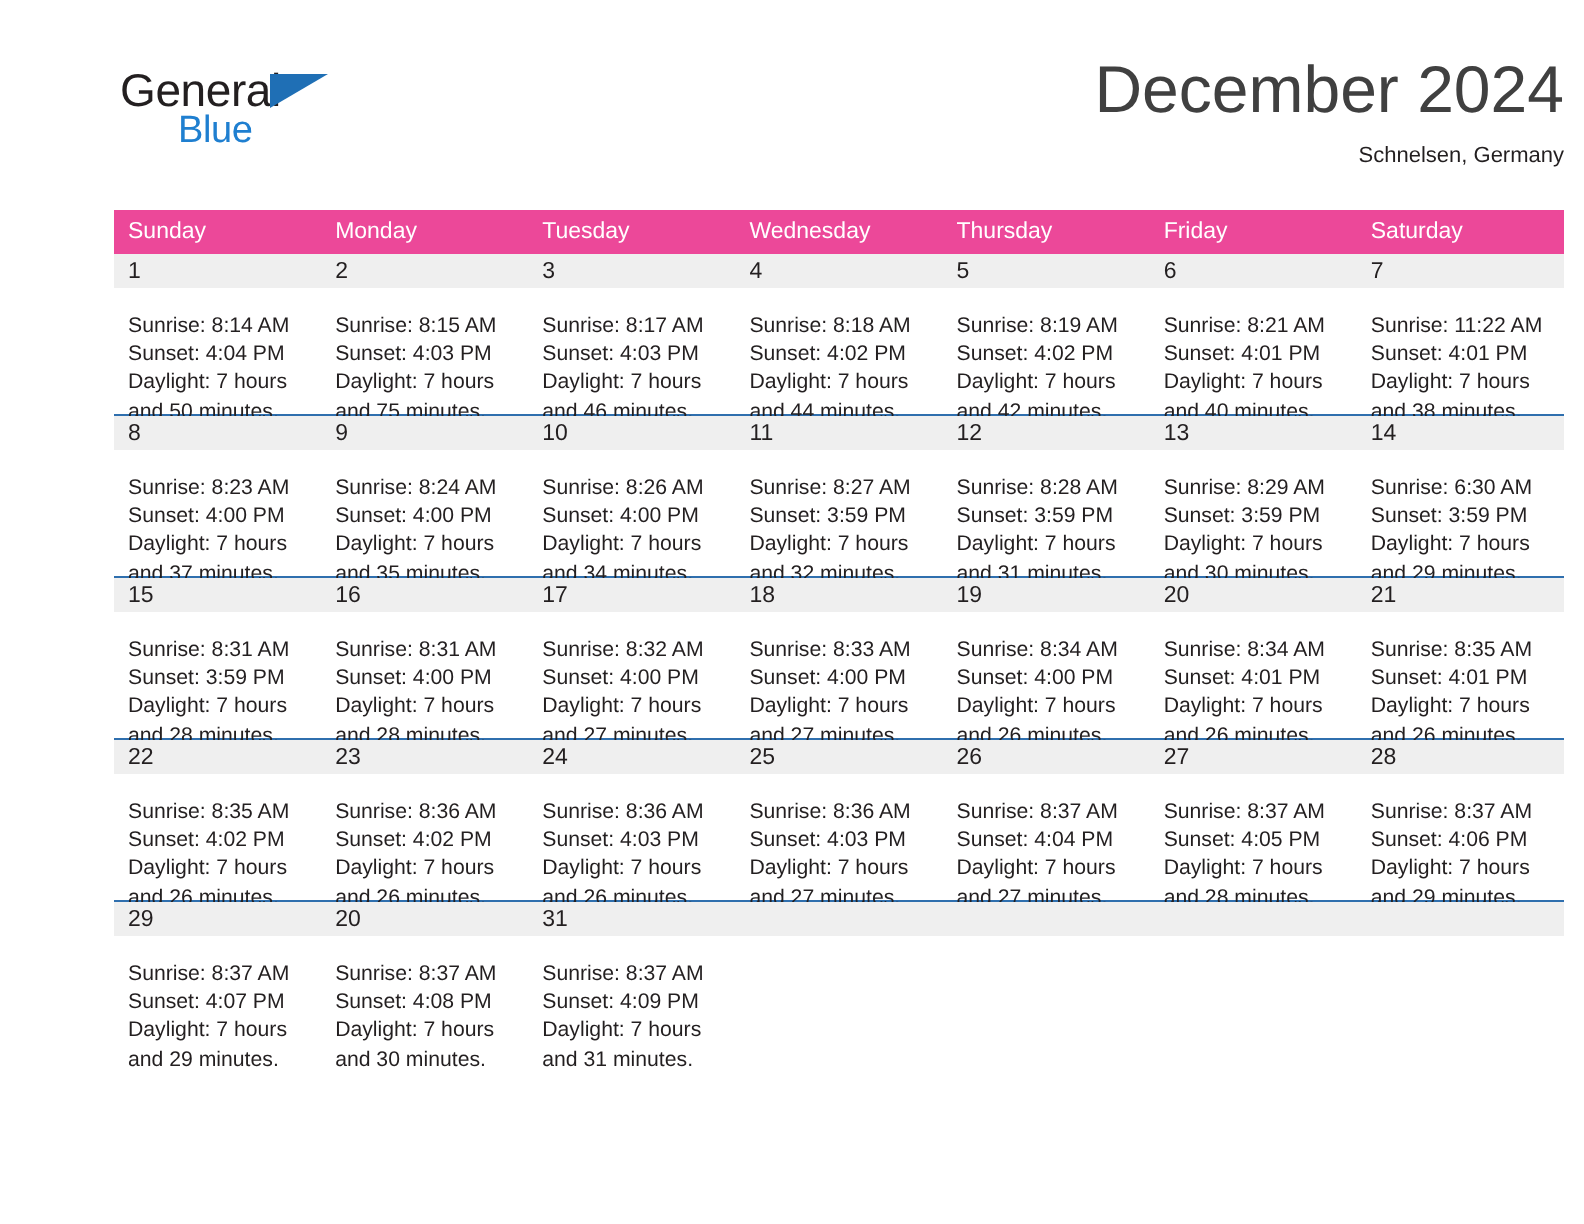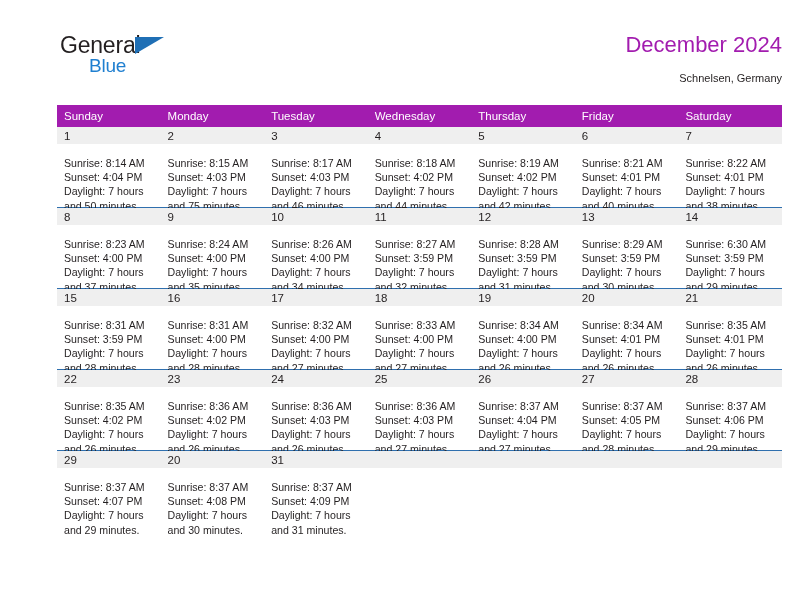--- a/index.html
+++ b/index.html
@@ -65,22 +65,22 @@
     line-height: 26px;
   }
 
   .title-block {
     position: absolute;
     right: 0;
     top: 0;
     text-align: right;
   }
   .cal-title {
-    font-size: 22px;
-    color: #a21caf;
+    font-size: 33px;
+    color: #404040;
     line-height: 34px;
     white-space: nowrap;
   }
   .cal-subtitle {
     font-size: 11px;
     color: #231f20;
     line-height: 20px;
     margin-top: 6px;
     white-space: nowrap;
   }
@@ -91,21 +91,21 @@
     left: 33px;
     top: 105px;
     width: 725px;
   }
   .cal-table {
     width: 725px;
     border-collapse: collapse;
     table-layout: fixed;
   }
   .cal-table th {
-    background: #a21caf;
+    background: #ec4899;
     color: #ffffff;
     font-size: 11.5px;
     font-weight: normal;
     text-align: left;
     padding: 5px 0 5px 7px;
     height: 10px;
     border: none;
   }
   .cal-table td {
     vertical-align: top;
@@ -243,21 +243,21 @@
                   <div>Sunset: 4:01 PM</div>
                   <div>Daylight: 7 hours</div>
                   <div>and 40 minutes.</div>
                 </div>
               </div>
             </td>
             <td>
               <div class="daycell">
                 <div class="daynum-band">7</div>
                 <div class="day-info">
-                  <div>Sunrise: 8:22 AM</div>
+                  <div>Sunrise: 11:22 AM</div>
                   <div>Sunset: 4:01 PM</div>
                   <div>Daylight: 7 hours</div>
                   <div>and 38 minutes.</div>
                 </div>
               </div>
             </td>
           </tr>
           <tr class="week-row">
             <td>
               <div class="daycell">

